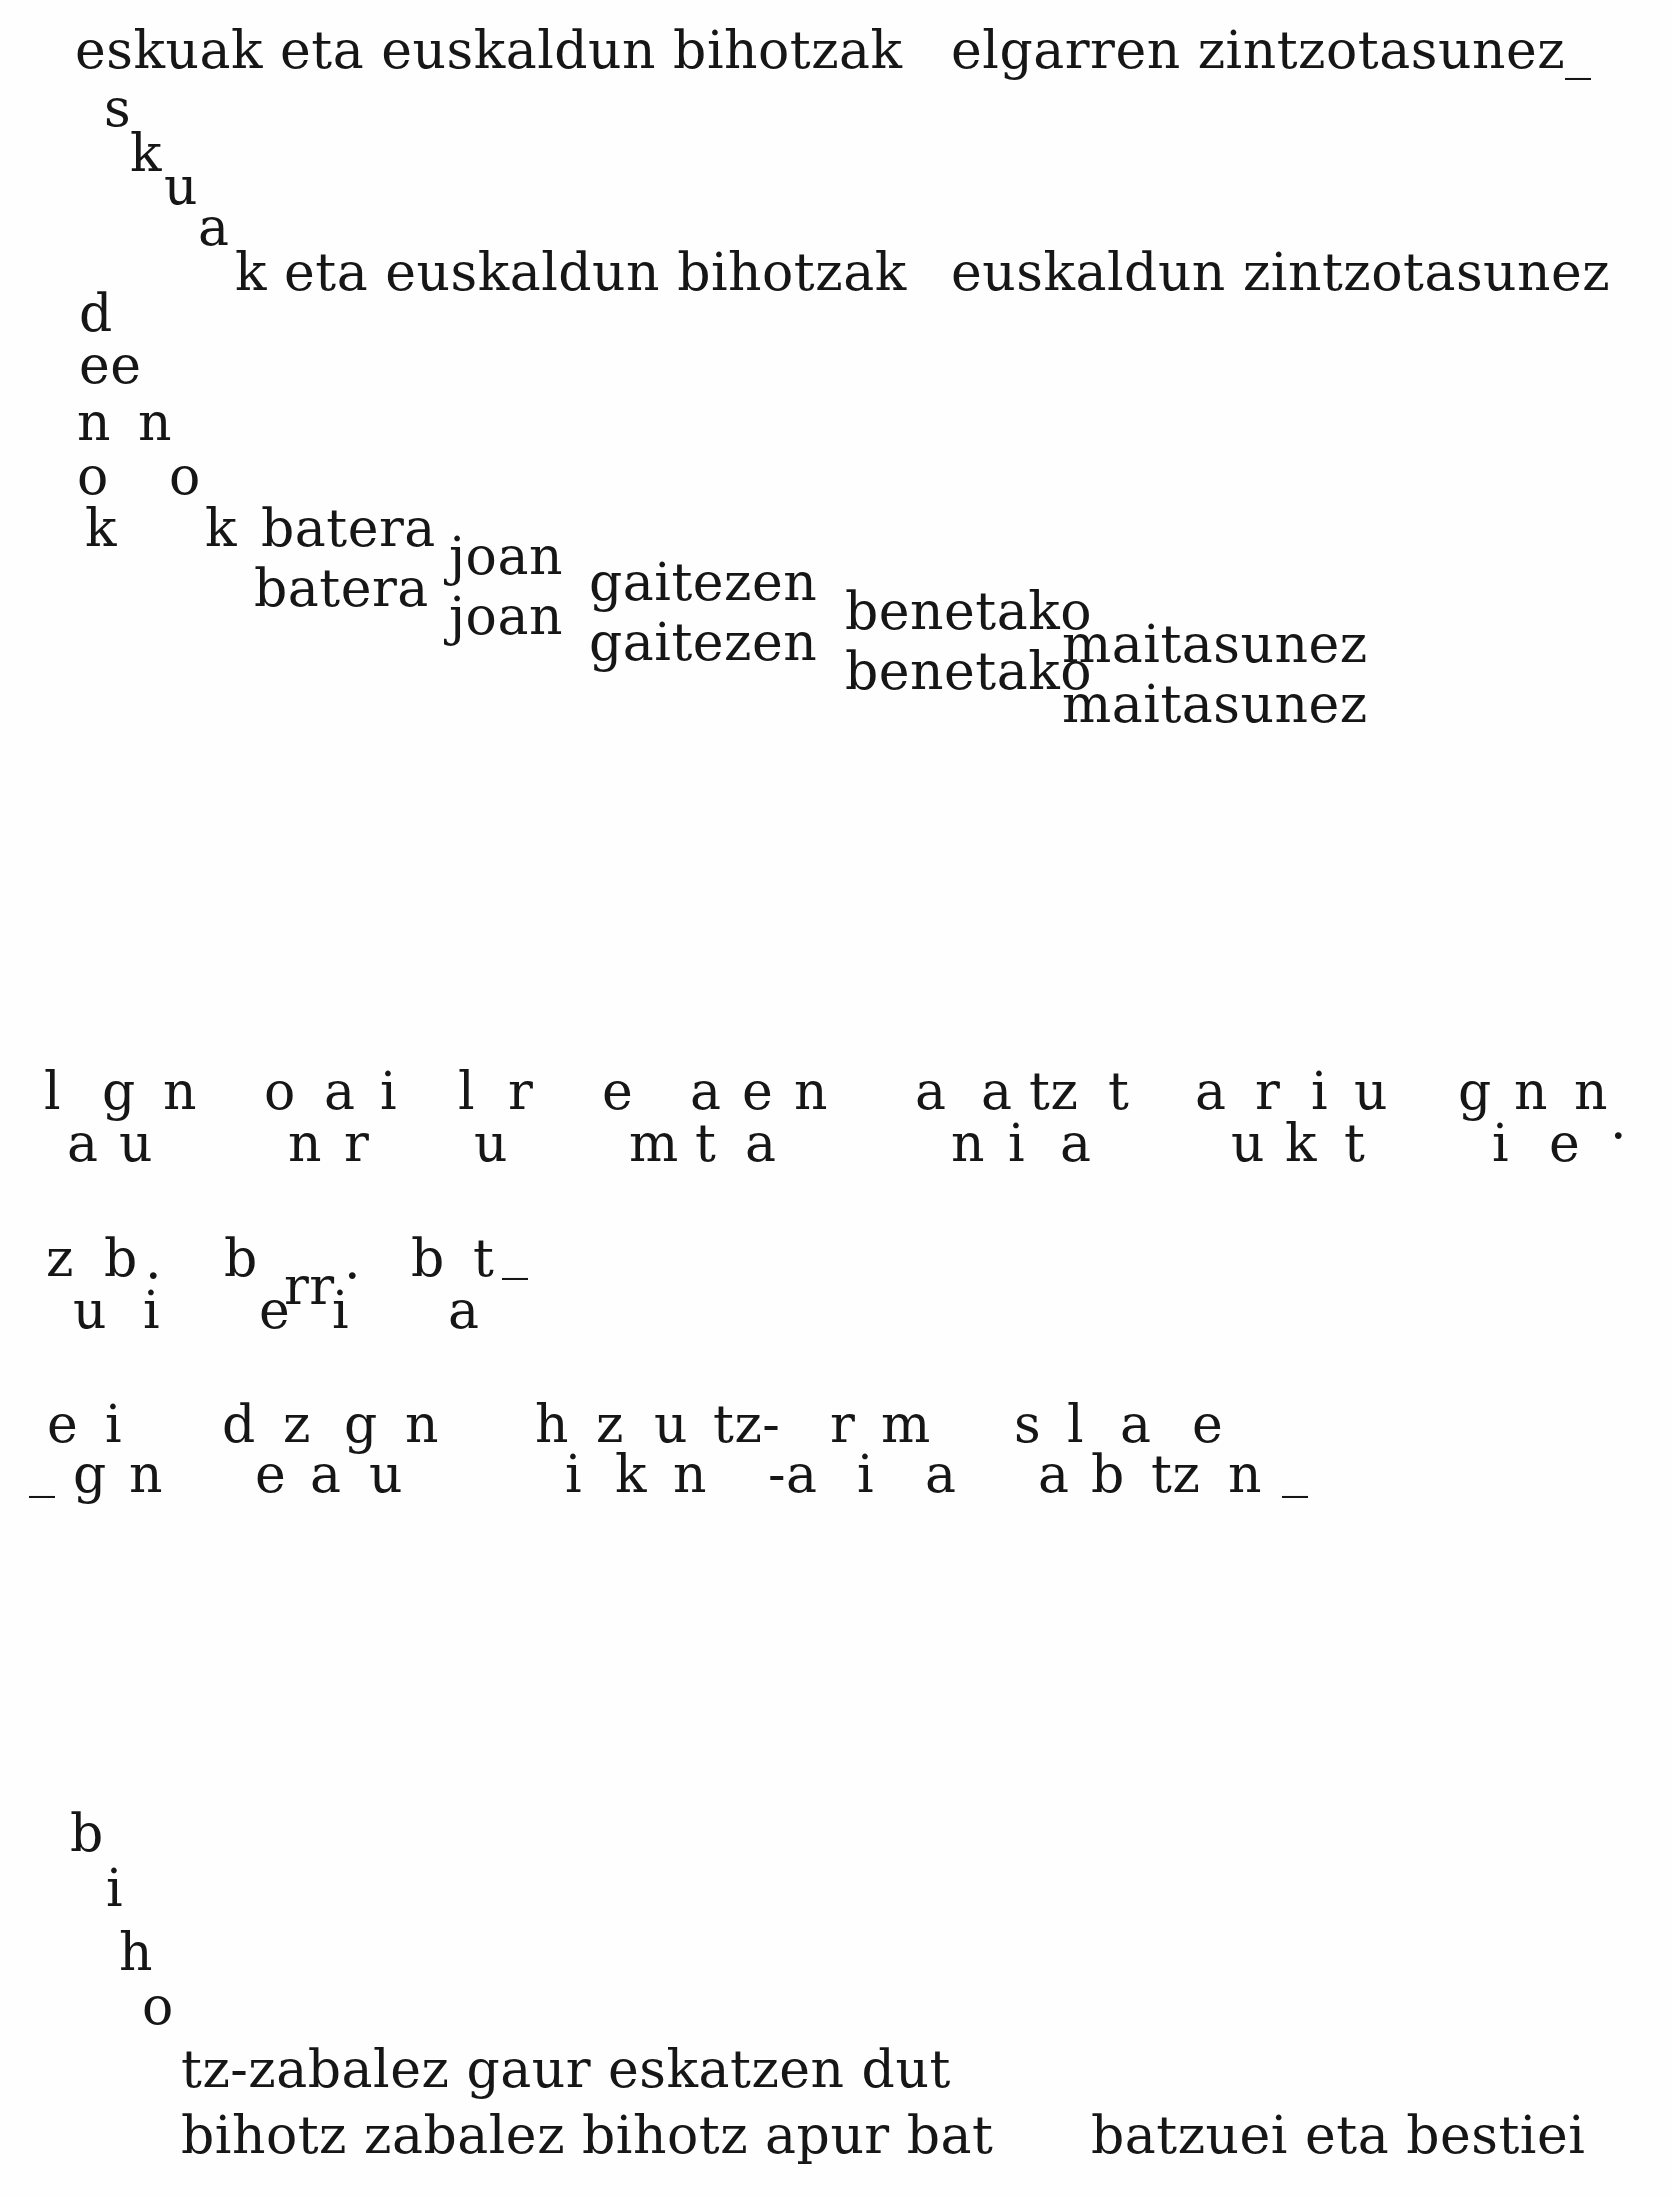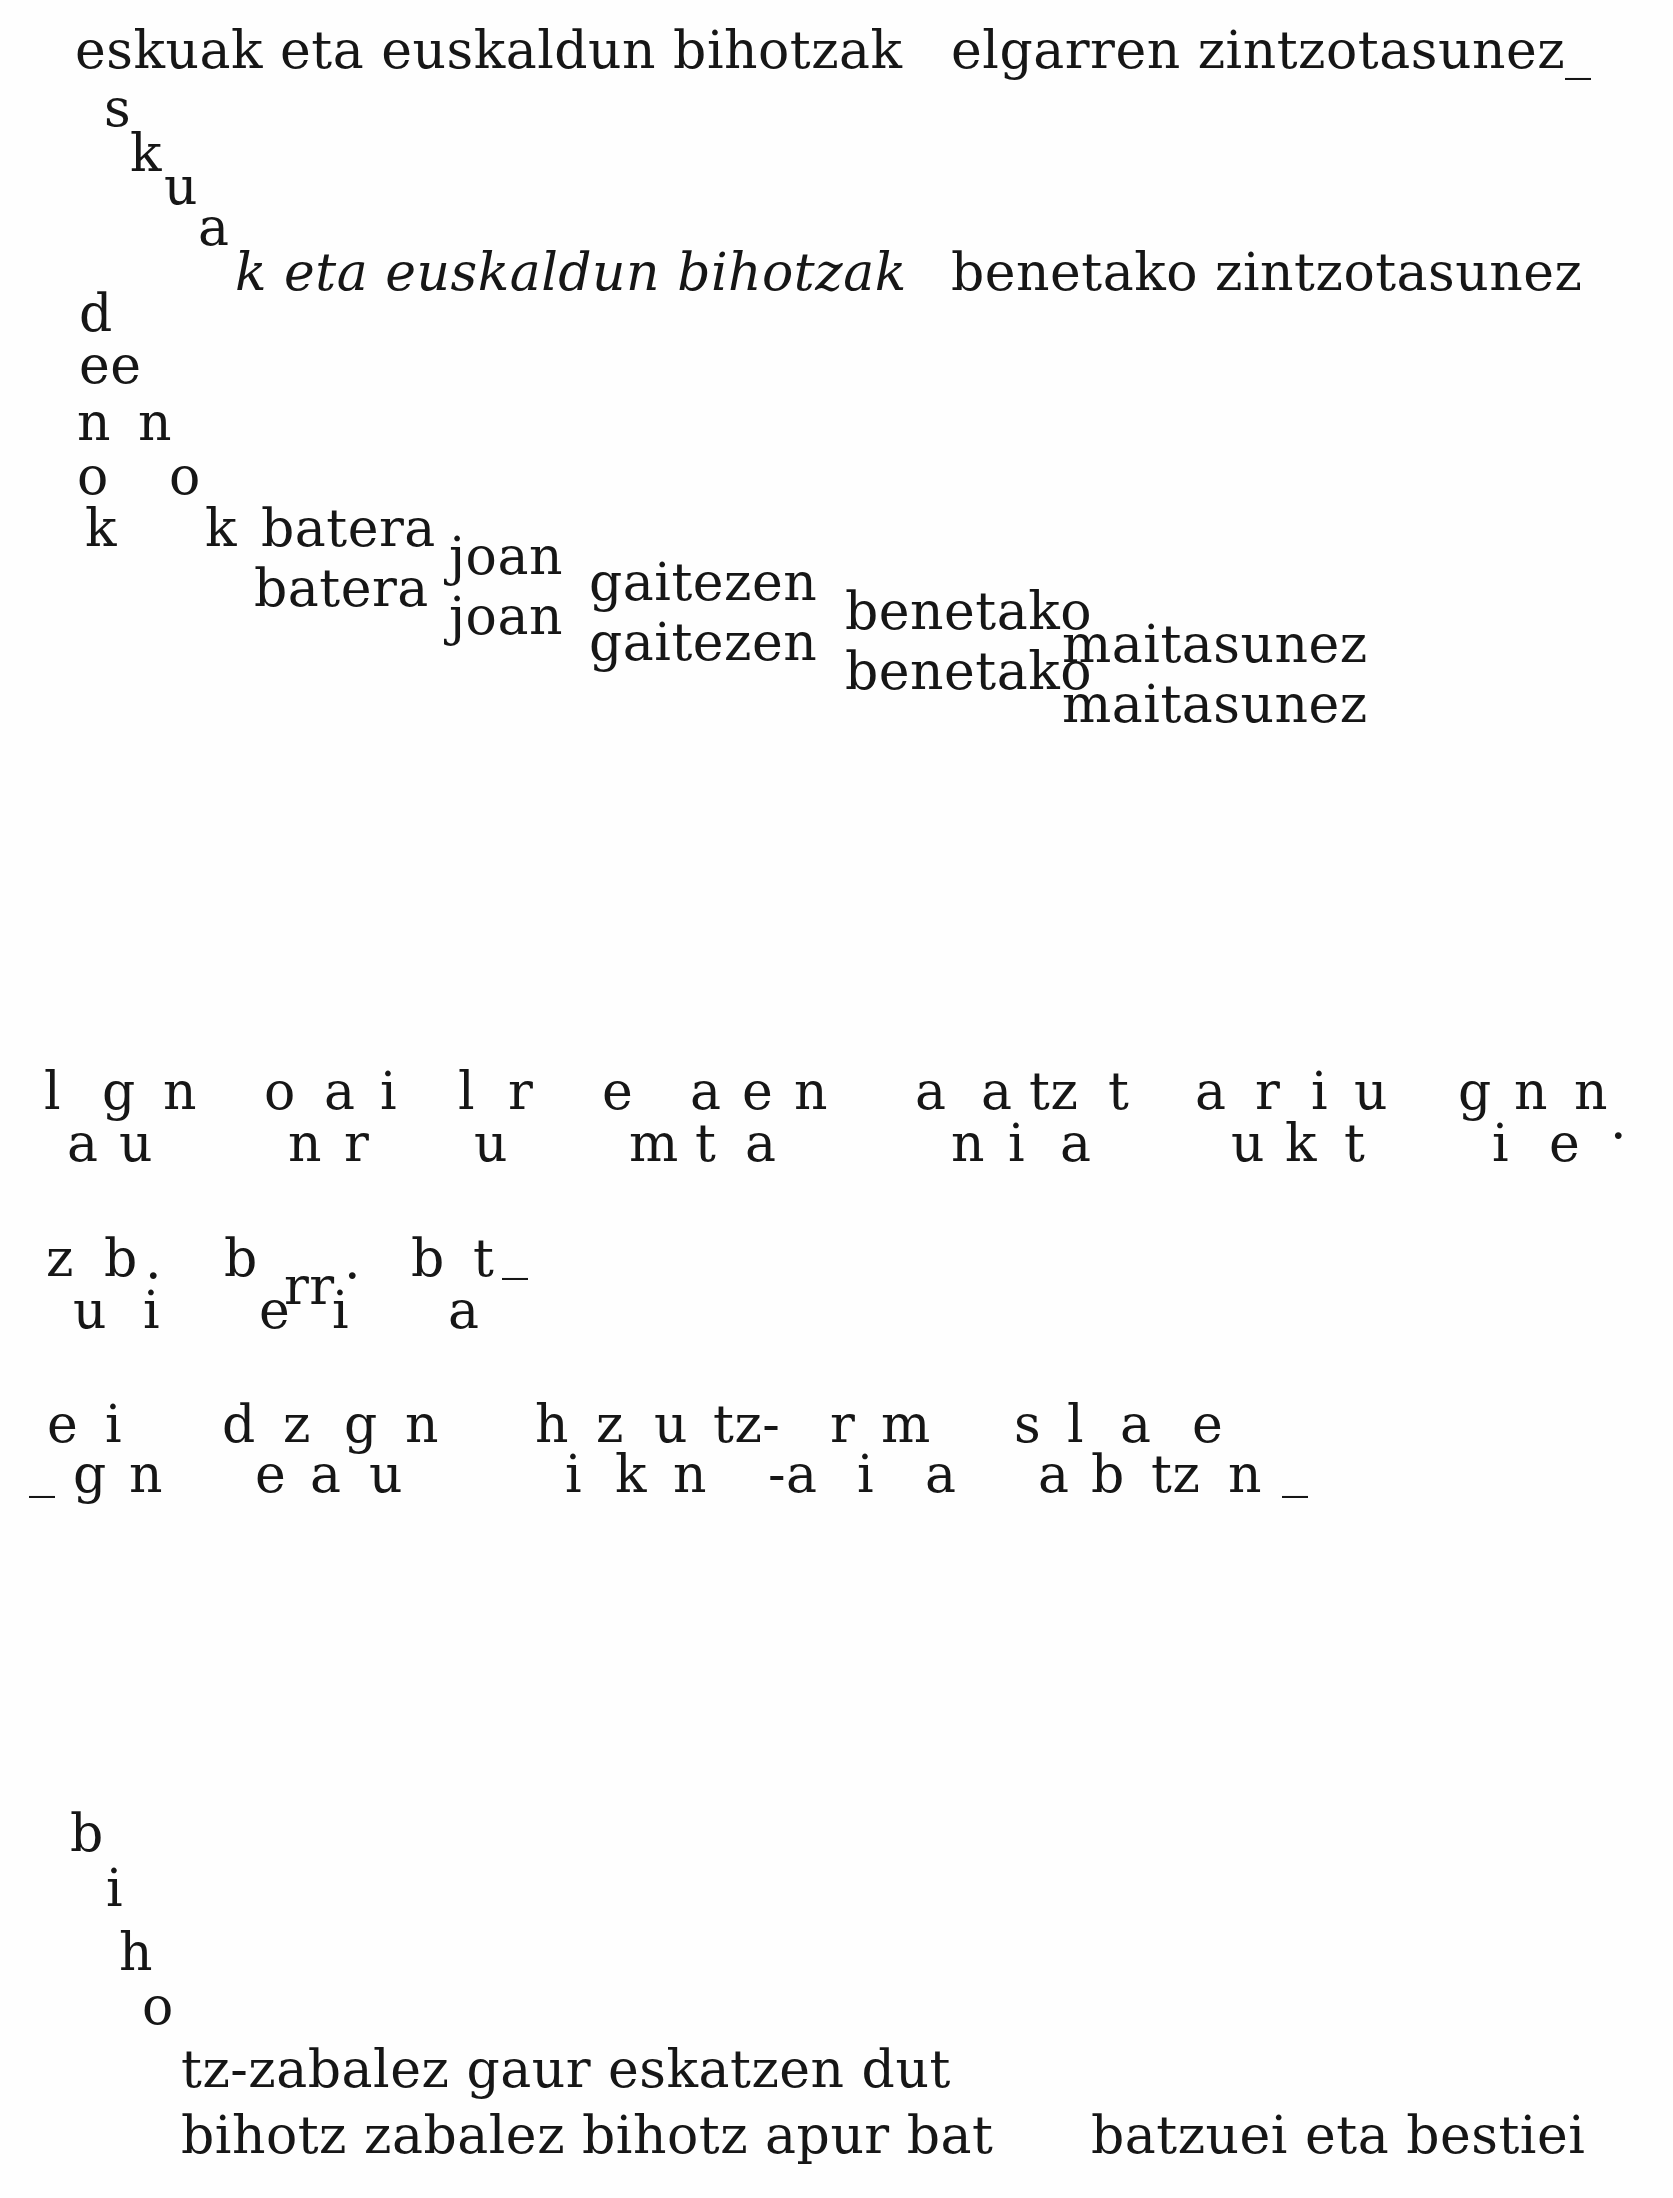--- a/index.html
+++ b/index.html
@@ -25,22 +25,22 @@
     letter-spacing: 0.5px;
   }
 </style>
 </head>
 <body>
 
 <div id="canvas">
 
   <div class="g" style="left:951px; top:24px;">elgarren zintzotasunez_</div>
   <div class="g" style="left:75px;  top:24px;">eskuak eta euskaldun bihotzak</div>
-  <div class="g" style="left:235px; top:246px;font-style:italic;">k eta euskaldun bihotzak</div>
-  <div class="g" style="left:951px; top:246px;">benetako zintzotasunez</div>
+  <div class="g" style="left:235px; top:246px;">k eta euskaldun bihotzak</div>
+  <div class="g" style="left:951px; top:246px;">euskaldun zintzotasunez</div>
 
   <div>
       <span class="g" style="left: 104px; top: 82px;">s</span>
       <span class="g" style="left: 130px; top: 127px;">k</span>
       <span class="g" style="left: 164px; top: 160px;">u</span>
       <span class="g" style="left: 198px; top: 201px;">a</span>
       <span class="g" style="left: 79px; top: 287px;">d</span>
       <span class="g" style="left: 79px; top: 339px;">ee</span>
       <span class="g" style="left: 77px; top: 396px;">n</span>
       <span class="g" style="left: 138px; top: 396px;">n</span>

